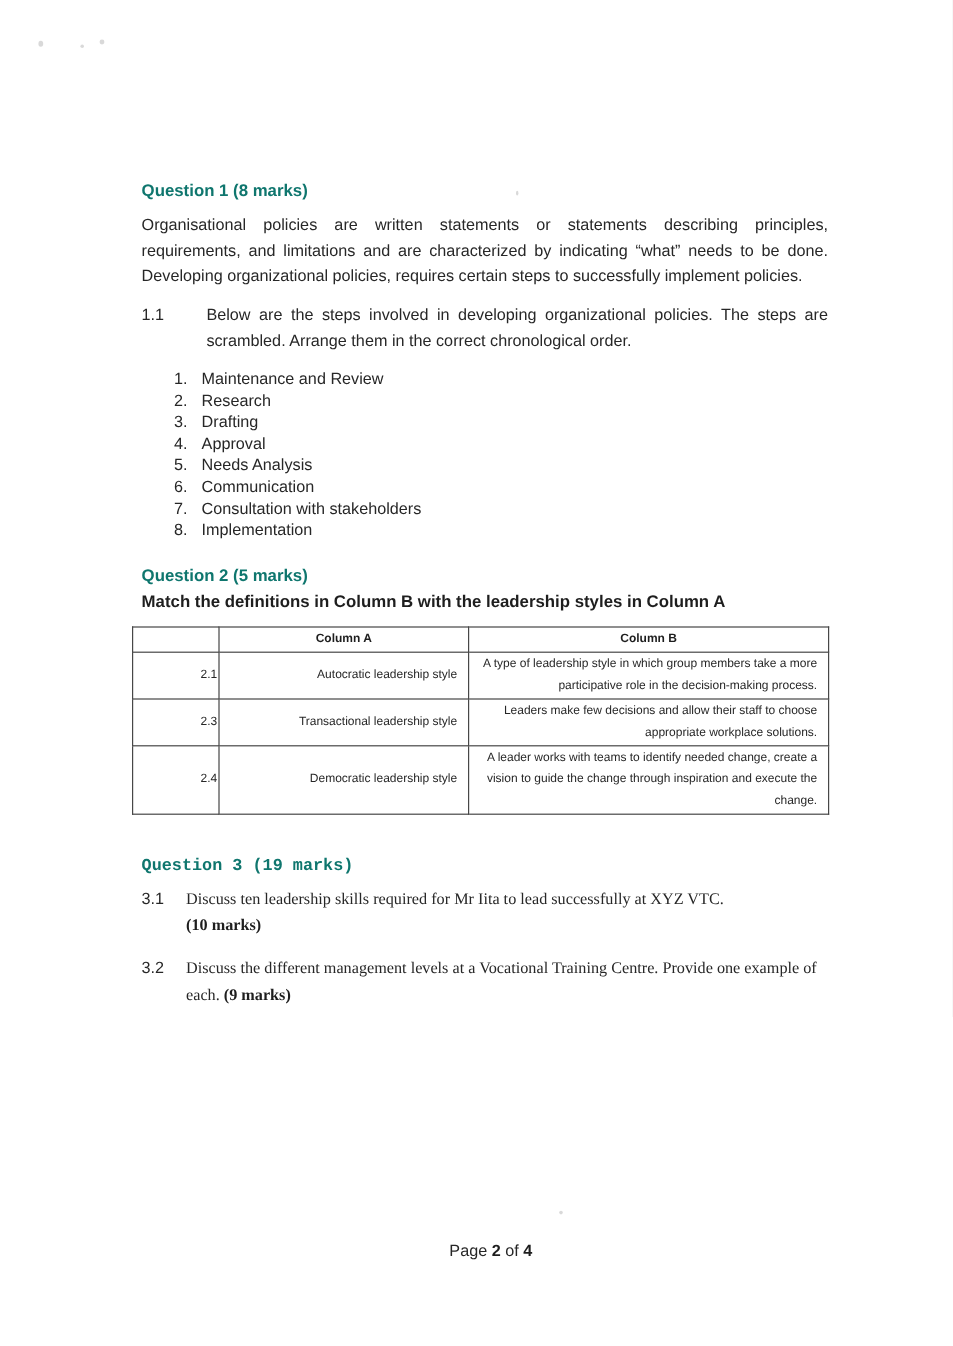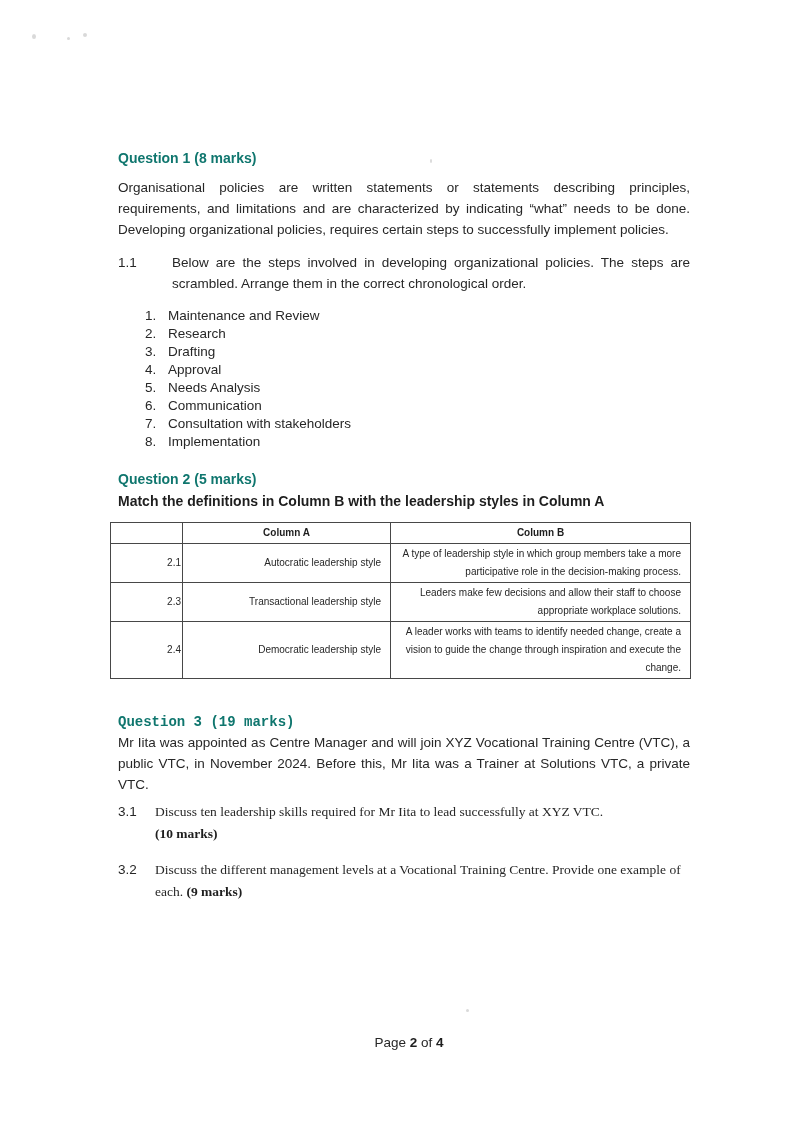--- a/index.html
+++ b/index.html
@@ -206,21 +206,20 @@
             <td class="cell-num">2.4</td>
             <td class="cell-a">Democratic leadership style</td>
             <td class="cell-b">A leader works with teams to identify needed change, create a vision to guide the change through inspiration and execute the change.</td>
           </tr>
         </tbody>
       </table>
     </section>
 
     <section>
       <h2 class="q-heading q3-heading">Question 3 (19 marks)</h2>
-      <p class="q3-intro just">Mr Iita was appointed as Centre Manager and will join XYZ Vocational Training Centre (VTC), a public VTC, in November 2024. Before this, Mr Iita was a Trainer at Solutions VTC, a private VTC.</p>
 
       <div class="sub sub-1">
         <span class="sub-num">3.1</span>
         <div class="sub-text">
           <span>Discuss ten leadership skills required for Mr Iita to lead successfully at XYZ VTC.</span><br>
           <strong>(10 marks)</strong>
         </div>
       </div>
 
       <div class="sub sub-2">

